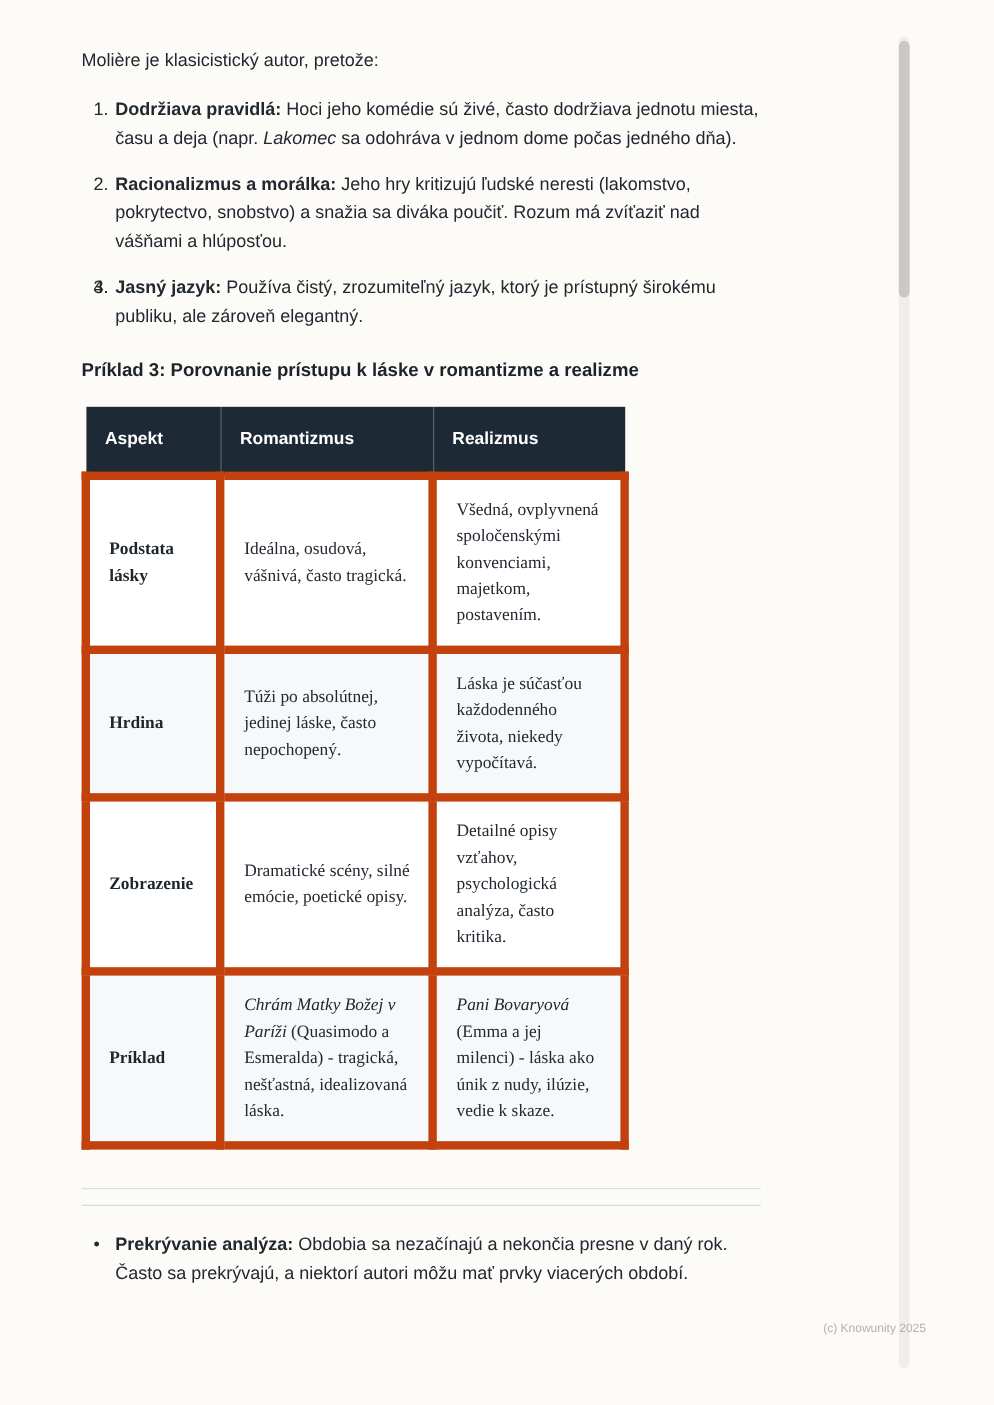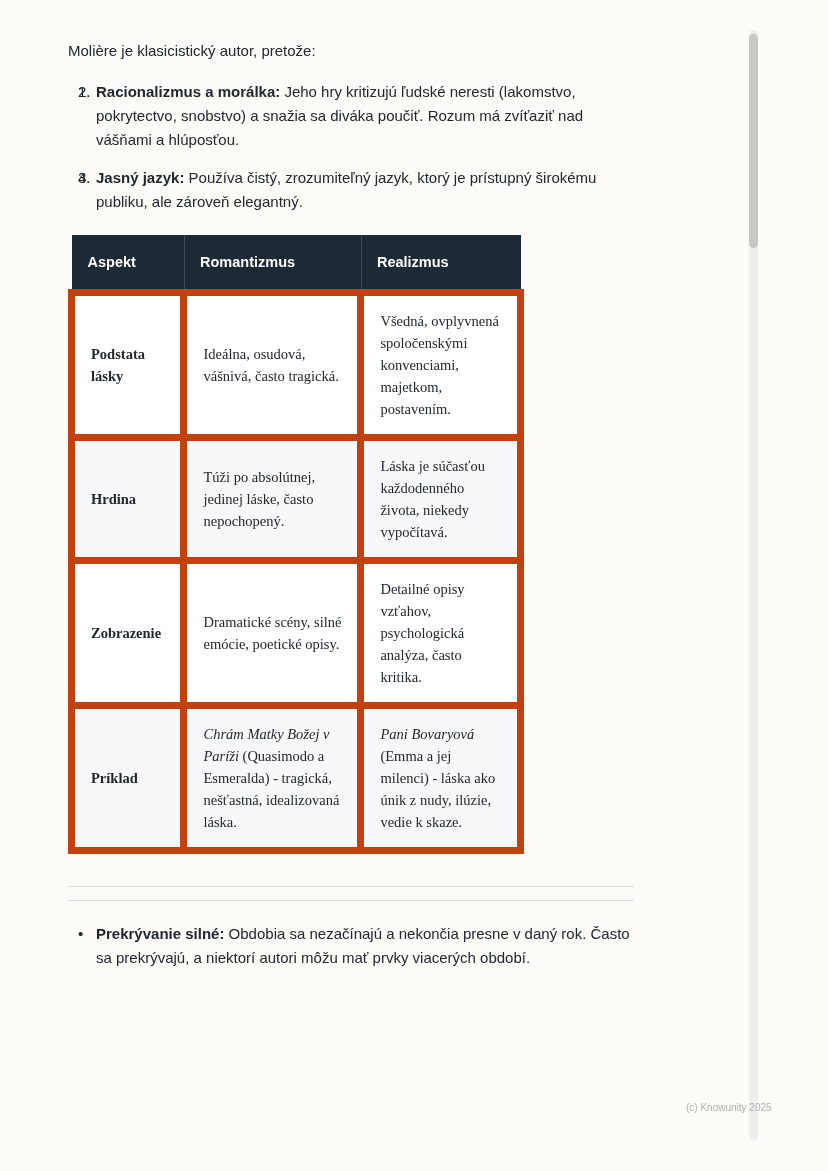--- a/index.html
+++ b/index.html
@@ -132,34 +132,36 @@
 
 <div class="page">
 
   <div class="content">
 
     <p class="intro">Molière je klasicistický autor, pretože:</p>
 
     <ol class="num-list">
       <li class="li">
         <span class="marker">1.</span>
+        <span><b>Dodržiava pravidlá:</b><span> Hoci jeho komédie sú živé, často dodržiava jednotu miesta, času a deja (napr. </span><i>Lakomec</i><span> sa odohráva v jednom dome počas jedného dňa).</span></span>
       </li>
       <li class="li">
         <span class="marker">2.</span>
         <span><b>Racionalizmus a morálka:</b><span> Jeho hry kritizujú ľudské neresti (lakomstvo, pokrytectvo, snobstvo) a snažia sa diváka poučiť. Rozum má zvíťaziť nad vášňami a hlúposťou.</span></span>
       </li>
       <li class="li">
         <span class="marker">3.</span>
       </li>
       <li class="li">
         <span class="marker">4.</span>
         <span><b>Jasný jazyk:</b><span> Používa čistý, zrozumiteľný jazyk, ktorý je prístupný širokému publiku, ale zároveň elegantný.</span></span>
       </li>
     </ol>
 
+    <p class="example-heading">Príklad 3: Porovnanie prístupu k láske v romantizme a realizme</p>
 
     <table class="cmp">
       <colgroup>
           <col class="c1">
           <col class="c2">
           <col class="c3">
         </colgroup>
       <thead>
         <tr>
           <th>Aspekt</th>
@@ -191,21 +193,21 @@
       </tbody>
     </table>
 
     <hr class="sep">
 
     <hr class="heading-rule">
 
     <ul class="notes-list">
       <li class="li">
         <span class="marker">•</span>
-        <span><b>Prekrývanie silné:</b><span> Obdobia sa nezačínajú a nekončia presne v daný rok. Často sa prekrývajú, a niektorí autori môžu mať prvky viacerých období.</span></span>
+        <span><b>Prekrývanie analýza:</b><span> Obdobia sa nezačínajú a nekončia presne v daný rok. Často sa prekrývajú, a niektorí autori môžu mať prvky viacerých období.</span></span>
       </li>
     </ul>
 
   </div>
 
   <div class="scrollbar-track"></div>
   <div class="scrollbar-thumb"></div>
 
   <div class="watermark">(c) Knowunity 2025</div>
 

